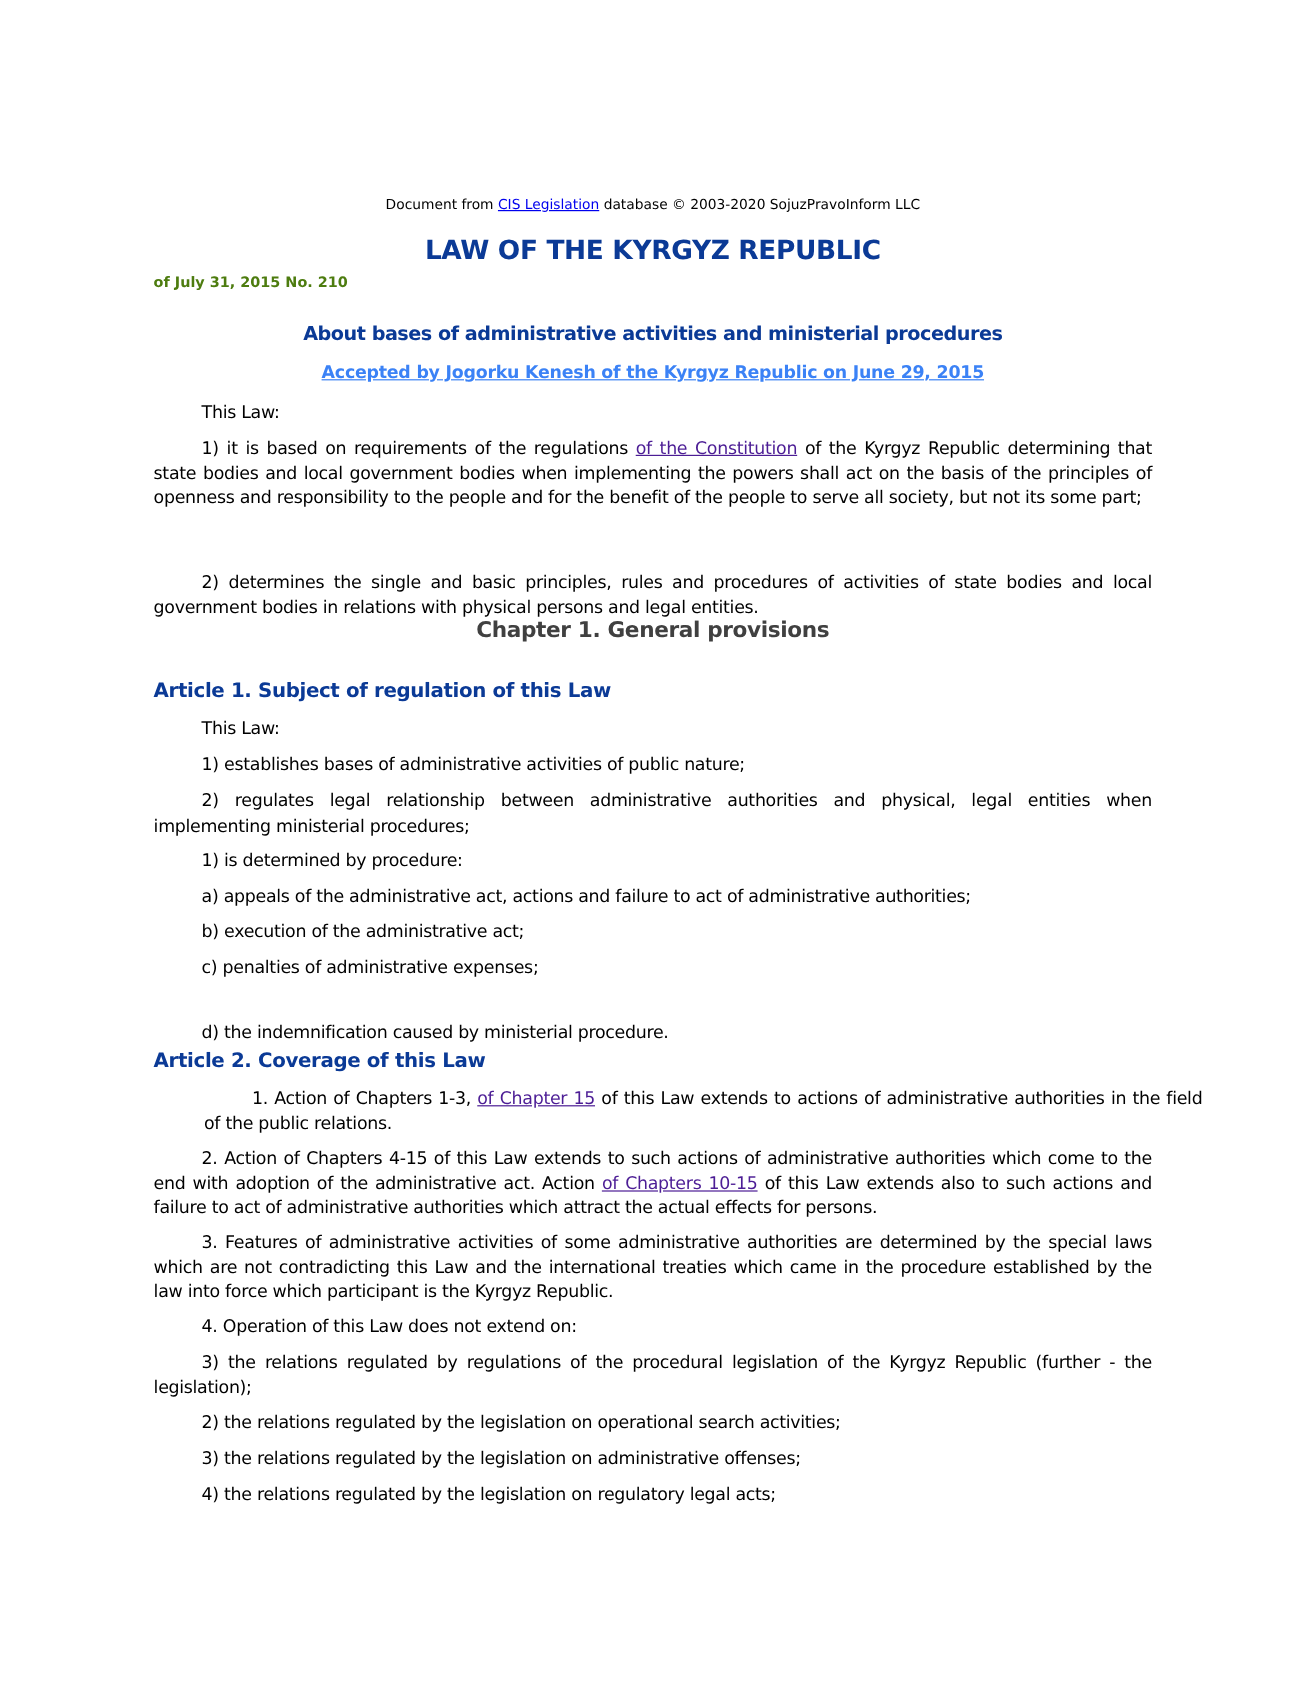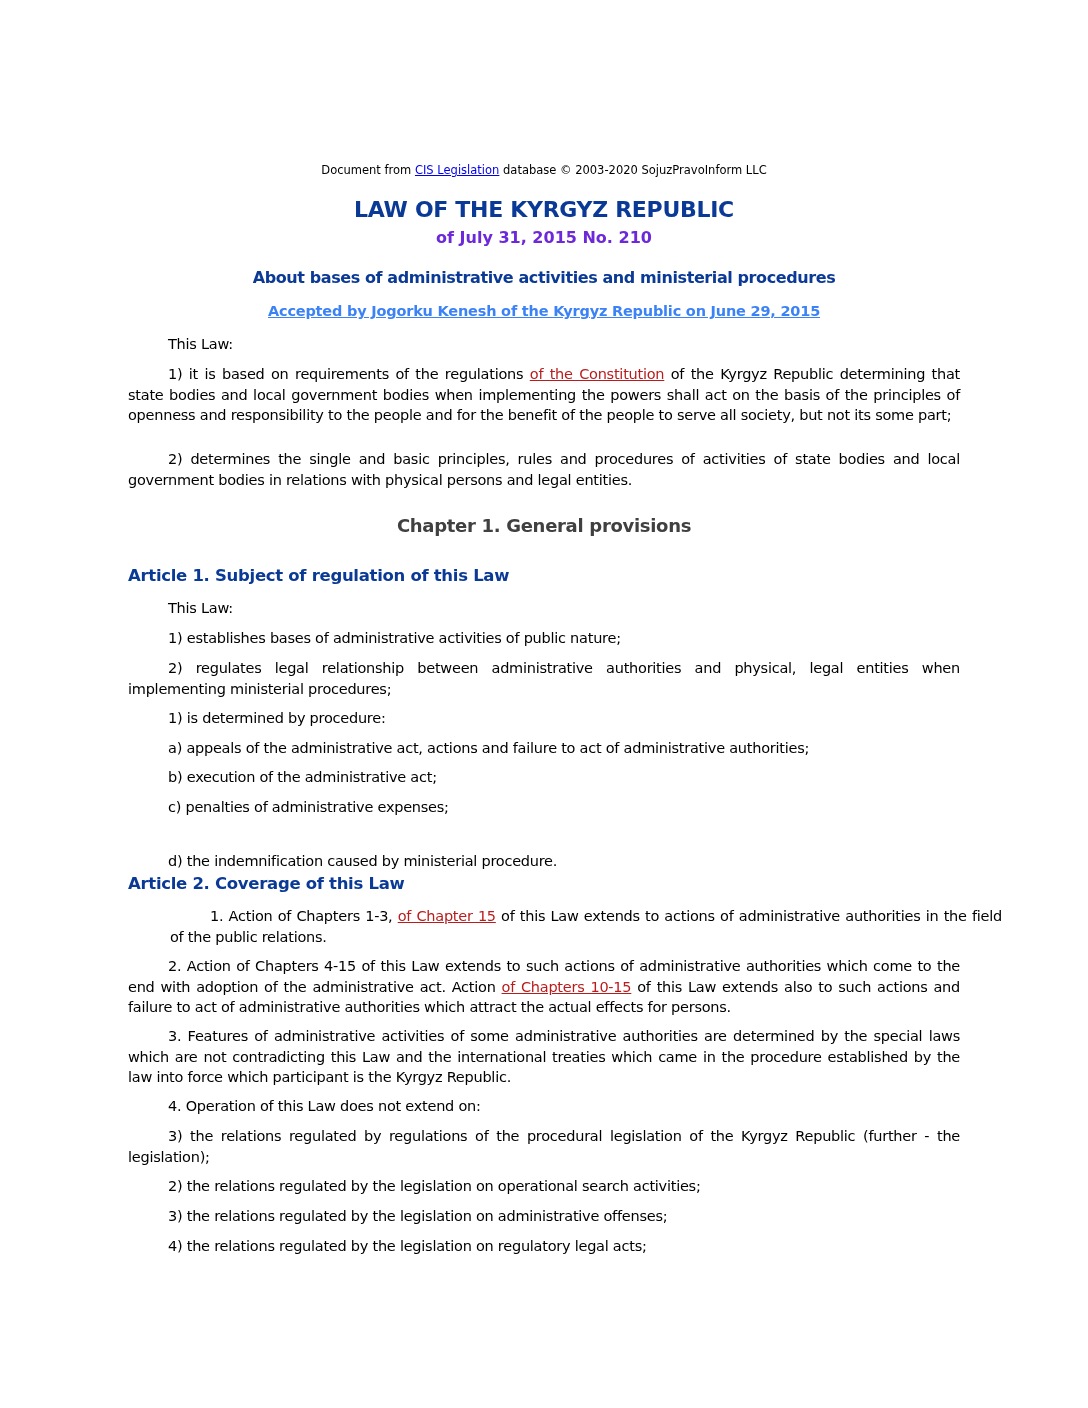--- a/index.html
+++ b/index.html
@@ -4,29 +4,29 @@
   <style>
     html, body { margin: 0; padding: 0; background: #ffffff; }
     body { width: 1088px; height: 1408px; position: relative; overflow: hidden;
            font-family: "DejaVu Sans", sans-serif; color: #000; }
     .page { position: absolute; left: 128px; top: 0; width: 832px; }
     .source { position: absolute; top: 163px; left: 0; width: 832px; text-align: center;
               font-size: 11.5px; }
     .source a { color: #0000ee; text-decoration: underline; }
     .title { position: absolute; top: 197px; left: 0; width: 832px; text-align: center;
              font-size: 22px; font-weight: bold; color: #0b3a96; letter-spacing: -0.3px; }
-    .subtitle-date { position: absolute; top: 228px; left: 0; width: 832px; text-align: center;
-             font-size: 16px; font-weight: bold; color: #6d28d9; }
+    .subtitle-date { position: absolute; top: 228px; left: 0; width: 832px; text-align: left;
+             font-size: 12px; font-weight: bold; color: #4d7c0f; }
     .law-name { position: absolute; top: 268px; left: 0; width: 832px; text-align: center;
              font-size: 16px; font-weight: bold; color: #0b3a96; letter-spacing: -0.4px; }
     .accepted { position: absolute; top: 303px; left: 0; width: 832px; text-align: center;
              font-size: 14.5px; font-weight: bold; color: #3b82f6; letter-spacing: -0.2px; text-decoration: underline; }
     .p { position: absolute; left: 0; width: 832px; font-size: 14.5px; line-height: 20.5px;
          text-align: justify; text-indent: 40px; letter-spacing: -0.25px; }
-    .p a { color: #b91c1c; text-decoration: underline; }
+    .p a { color: #4c1d95; text-decoration: underline; }
     .chapter { position: absolute; left: 0; width: 832px; text-align: center;
                font-size: 18px; font-weight: bold; color: #404040; letter-spacing: -0.3px; }
     .article { position: absolute; left: 0; width: 832px;
                font-size: 16.5px; font-weight: bold; color: #0b3a96; letter-spacing: -0.3px; }
   </style>
 </head>
 <body>
 
 <div class="page">
 
@@ -34,21 +34,21 @@
     <span>Document from </span><a href="#">CIS Legislation</a><span> database © 2003-2020 SojuzPravoInform LLC</span>
   </div>
 
   <div class="title">LAW OF THE KYRGYZ REPUBLIC</div>
   <div class="subtitle-date">of July 31, 2015 No. 210</div>
   <div class="law-name">About bases of administrative activities and ministerial procedures</div>
   <div class="accepted">Accepted by Jogorku Kenesh of the Kyrgyz Republic on June 29, 2015</div>
 
   <div class="p" style="top:334px;">This Law:</div>
   <div class="p" style="top:364px;"><span>1) it is based on requirements of the regulations </span><a href="#">of the Constitution</a><span> of the Kyrgyz Republic determining that state bodies and local government bodies when implementing the powers shall act on the basis of the principles of openness and responsibility to the people and for the benefit of the people to serve all society, but not its some part;</span></div>
-  <div class="p" style="top:449px;">2) determines the single and basic principles, rules and procedures of activities of state bodies and local government bodies in relations with physical persons and legal entities.</div>
+  <div class="p" style="top:476px;">2) determines the single and basic principles, rules and procedures of activities of state bodies and local government bodies in relations with physical persons and legal entities.</div>
 
   <div class="chapter" style="top:515px;">Chapter 1. General provisions</div>
 
   <div class="article" style="top:566px;">Article 1. Subject of regulation of this Law</div>
   <div class="p" style="top:598px;">This Law:</div>
   <div class="p" style="top:628px;">1) establishes bases of administrative activities of public nature;</div>
   <div class="p" style="top:658px;">2) regulates legal relationship between administrative authorities and physical, legal entities when implementing ministerial procedures;</div>
   <div class="p" style="top:708px;">1) is determined by procedure:</div>
   <div class="p" style="top:738px;">a) appeals of the administrative act, actions and failure to act of administrative authorities;</div>
   <div class="p" style="top:767px;">b) execution of the administrative act;</div>

